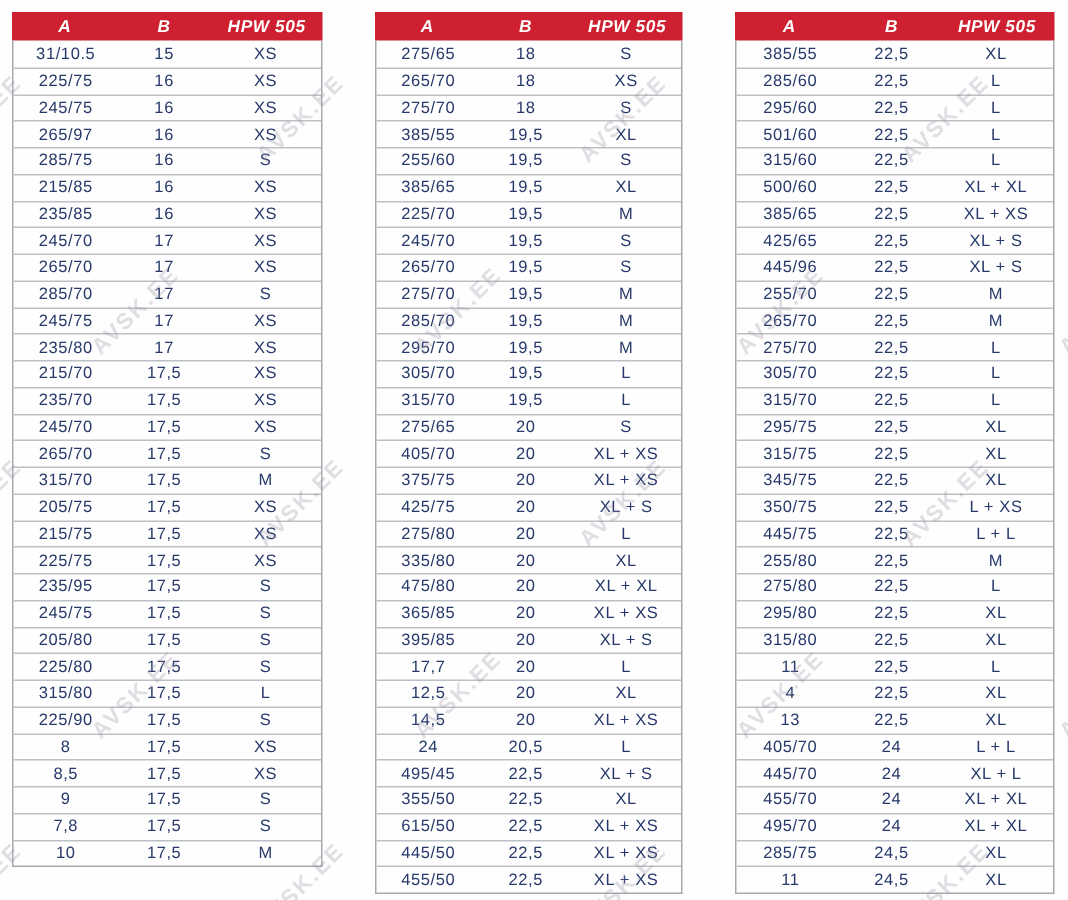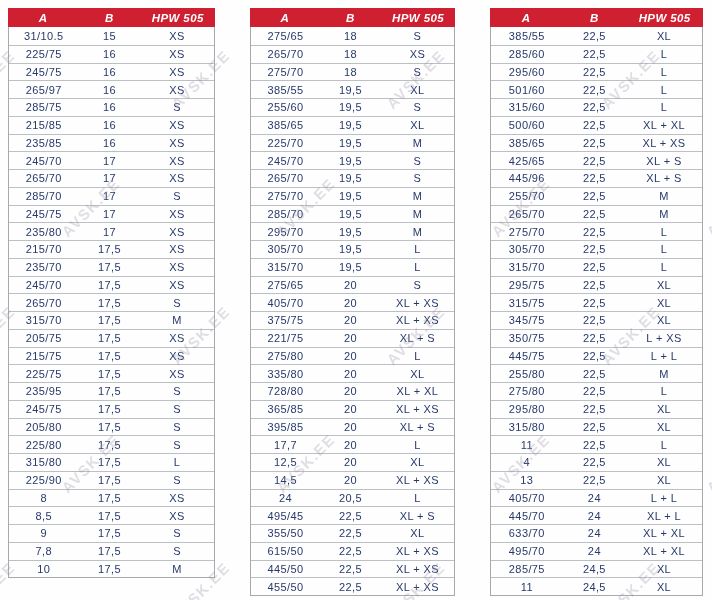--- a/index.html
+++ b/index.html
@@ -291,36 +291,36 @@
         <div class="cell col-a">405/70</div>
         <div class="cell col-b">20</div>
         <div class="cell col-h">XL + XS</div>
       </div>
       <div class="row">
         <div class="cell col-a">375/75</div>
         <div class="cell col-b">20</div>
         <div class="cell col-h">XL + XS</div>
       </div>
       <div class="row">
-        <div class="cell col-a">221/75</div>
+        <div class="cell col-a">425/75</div>
         <div class="cell col-b">20</div>
         <div class="cell col-h">XL + S</div>
       </div>
       <div class="row">
         <div class="cell col-a">275/80</div>
         <div class="cell col-b">20</div>
         <div class="cell col-h">L</div>
       </div>
       <div class="row">
         <div class="cell col-a">335/80</div>
         <div class="cell col-b">20</div>
         <div class="cell col-h">XL</div>
       </div>
       <div class="row">
-        <div class="cell col-a">728/80</div>
+        <div class="cell col-a">475/80</div>
         <div class="cell col-b">20</div>
         <div class="cell col-h">XL + XL</div>
       </div>
       <div class="row">
         <div class="cell col-a">365/85</div>
         <div class="cell col-b">20</div>
         <div class="cell col-h">XL + XS</div>
       </div>
       <div class="row">
         <div class="cell col-a">395/85</div>
@@ -516,21 +516,21 @@
         <div class="cell col-a">405/70</div>
         <div class="cell col-b">24</div>
         <div class="cell col-h">L + L</div>
       </div>
       <div class="row">
         <div class="cell col-a">445/70</div>
         <div class="cell col-b">24</div>
         <div class="cell col-h">XL + L</div>
       </div>
       <div class="row">
-        <div class="cell col-a">633/70</div>
+        <div class="cell col-a">455/70</div>
         <div class="cell col-b">24</div>
         <div class="cell col-h">XL + XL</div>
       </div>
       <div class="row">
         <div class="cell col-a">495/70</div>
         <div class="cell col-b">24</div>
         <div class="cell col-h">XL + XL</div>
       </div>
       <div class="row">
         <div class="cell col-a">285/75</div>

